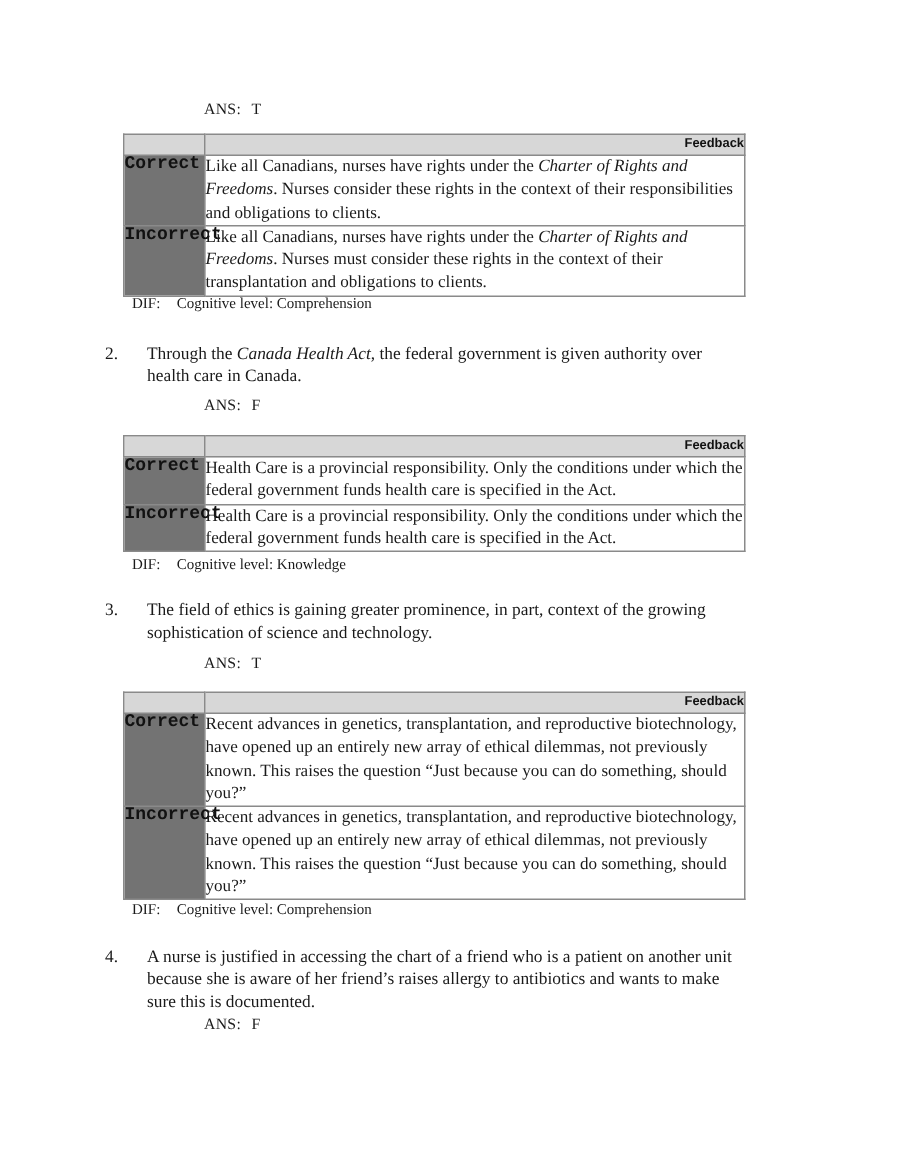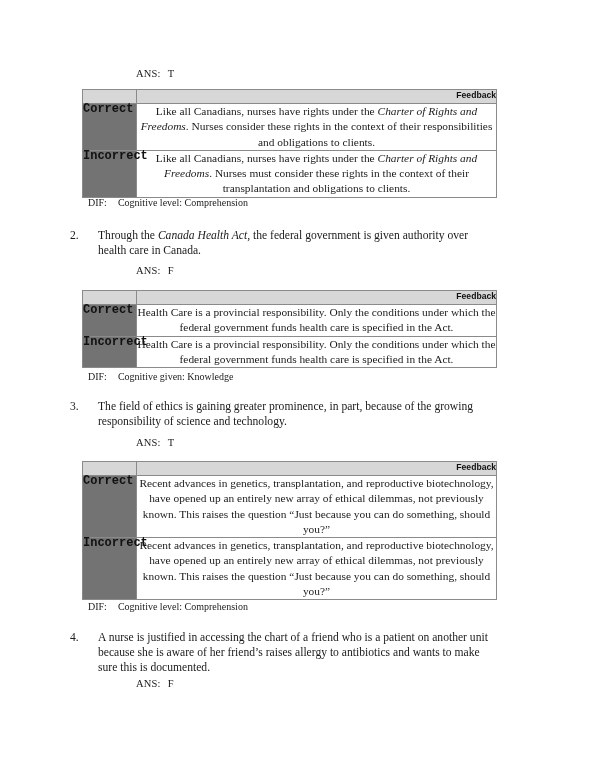--- a/index.html
+++ b/index.html
@@ -103,21 +103,21 @@
     color: #111111;
     padding: 2px 0 2px 5px;
     line-height: 11px;
   }
   .cell-body {
     background: #ffffff;
     font-family: "Liberation Serif", "DejaVu Serif", serif;
     font-size: 11.4px;
     line-height: 15.3px;
     padding: 1px 4px 2px 6px;
-    text-align: center;
+    text-align: left;
   }
   .cell-body i { font-style: italic; }
 </style>
 </head>
 <body>
 
 <div class="page">
 
   <div class="ans-line" style="left:88px; top:68px;">
     <span class="lbl">ANS:</span><span class="val">T</span>
@@ -172,26 +172,26 @@
         <td class="cell-body">Health Care is a provincial responsibility. Only the conditions under which the federal government funds health care is specified in the Act.</td>
       </tr>
       <tr>
         <td class="cell-label">Incorrect</td>
         <td class="cell-body">Health Care is a provincial responsibility. Only the conditions under which the federal government funds health care is specified in the Act.</td>
       </tr>
     </tbody>
   </table>
 
   <div class="dif-line" style="left:88px; top:371px;">
-    <span class="lbl">DIF:</span><span class="val">Cognitive given: Knowledge</span>
+    <span class="lbl">DIF:</span><span class="val">Cognitive level: Knowledge</span>
   </div>
 
   <div class="qitem" style="left:70px; top:399px; width:422px;">
     <span class="qnum"><span>3</span>.</span>
-    <span class="qtext">The field of ethics is gaining greater prominence, in part, because of the growing responsibility of science and technology.</span>
+    <span class="qtext">The field of ethics is gaining greater prominence, in part, context of the growing sophistication of science and technology.</span>
   </div>
 
   <div class="ans-line" style="left:88px; top:437px;">
     <span class="lbl">ANS:</span><span class="val">T</span>
   </div>
 
   <table class="fb-table" style="left:82px; top:461px; width:415px;">
     <colgroup>
         <col class="col-label">
         <col class="col-body">

